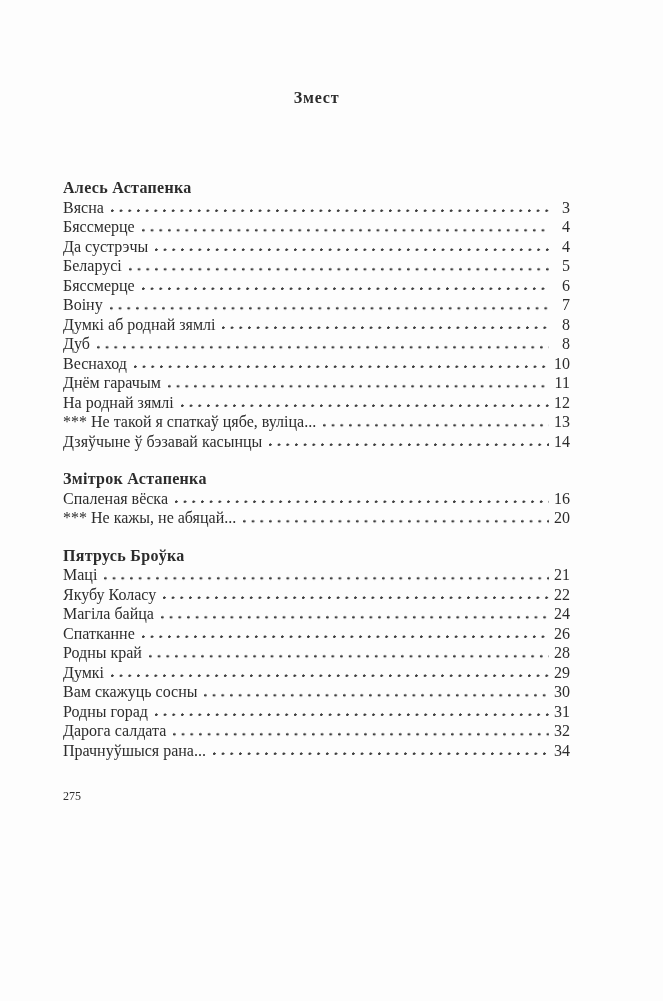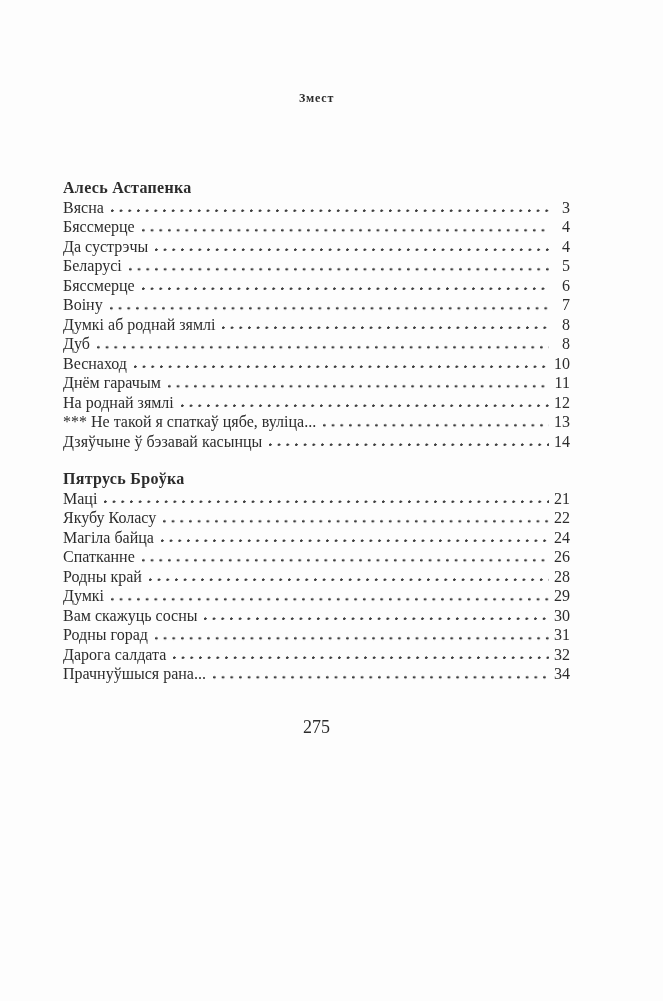--- a/index.html
+++ b/index.html
@@ -16,21 +16,21 @@
     background: #fdfdfd;
     overflow: hidden;
   }
   .page {
     box-sizing: border-box;
     width: 663px;
     height: 1001px;
     padding: 0 93px 0 63px;
   }
   .book-title {
-    font-size: 12px;
+    font-size: 16px;
     font-weight: bold;
     letter-spacing: 0.8px;
     text-align: center;
     line-height: 24px;
     margin: 86px 0 0 0;
   }
   .toc {
     margin-top: 68px;
   }
   .toc-section .author {
@@ -61,24 +61,24 @@
     background-size: 8.7px 19.5px;
     background-repeat: repeat-x;
     min-width: 12px;
   }
   .pnum {
     flex: 0 0 auto;
     text-align: right;
     min-width: 18px;
   }
   .folio {
-    text-align: center;
-    font-size: 18px;
+    text-align: left;
+    font-size: 12px;
     line-height: 19.5px;
-    margin-top: 34px;
+    margin-top: 27px;
   }
 </style>
 </head>
 <body>
 
 <div class="page">
   <h1 class="book-title">Змест</h1>
   <div class="toc" id="toc">
   <section class="toc-section">
     <div class="author">Алесь Астапенка</div>
@@ -156,20 +156,36 @@
   </div>
 
   <div class="entry">
     <span class="etitle">Дзяўчыне ў бэзавай касынцы</span>
     <span class="leader"></span>
     <span class="pnum">14</span>
   </div>
 </div>
   </section>
 
+  <section class="toc-section">
+    <div class="author">Змітрок Астапенка</div>
+    <div class="entries">
+  <div class="entry">
+    <span class="etitle">Спаленая вёска</span>
+    <span class="leader"></span>
+    <span class="pnum">16</span>
+  </div>
+
+  <div class="entry">
+    <span class="etitle">*** Не кажы, не абяцай...</span>
+    <span class="leader"></span>
+    <span class="pnum">20</span>
+  </div>
+</div>
+  </section>
 
   <section class="toc-section">
     <div class="author">Пятрусь Броўка</div>
     <div class="entries">
   <div class="entry">
     <span class="etitle">Маці</span>
     <span class="leader"></span>
     <span class="pnum">21</span>
   </div>
 

